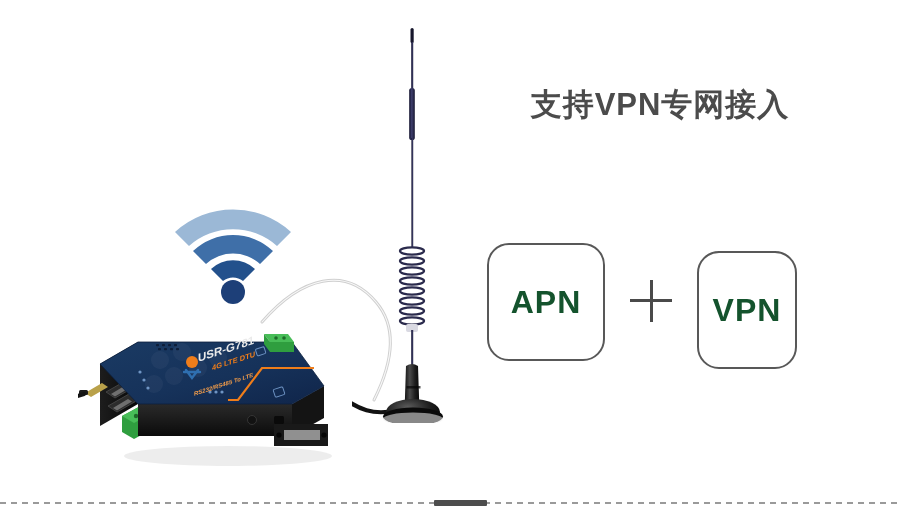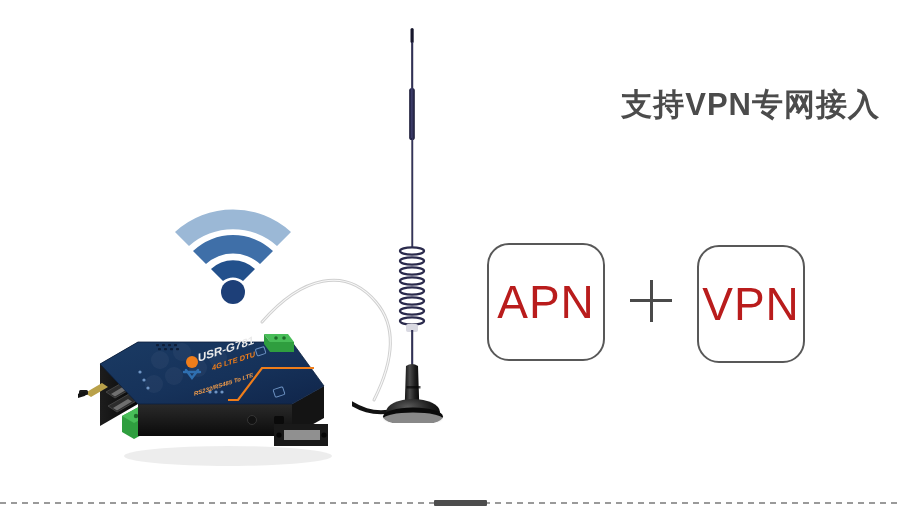--- a/index.html
+++ b/index.html
@@ -17,21 +17,21 @@
     background: #ffffff;
     overflow: hidden;
   }
 
   
   .headline {
     position: absolute;
     left: 440px;
     top: 86px;
     width: 440px;
-    text-align: right;
+    text-align: center;
     font-size: 31px;
     font-weight: bold;
     color: #4b4b4b;
     letter-spacing: 1px;
     line-height: 1.25;
     white-space: nowrap;
   }
   .subline {
     position: absolute;
     left: 440px;
@@ -51,28 +51,28 @@
     position: absolute;
     box-sizing: border-box;
     border: 2.5px solid #585858;
     border-radius: 22px;
     background: #ffffff;
     display: flex;
     align-items: center;
     justify-content: center;
   }
   .badge-text {
-    font-size: 46px;
-    font-weight: normal;
-    color: #b91c1c;
+    font-size: 32px;
+    font-weight: bold;
+    color: #14532d;
     letter-spacing: 1px;
     line-height: 1;
   }
   #badge-apn { left: 487px; top: 243px; width: 118px; height: 118px; }
-  #badge-vpn { left: 697px; top: 245px; width: 108px; height: 118px; }
+  #badge-vpn { left: 697px; top: 251px; width: 100px; height: 118px; }
 
   .plus-sign {
     position: absolute;
     left: 630px;
     top: 280px;
     width: 42px;
     height: 42px;
     color: #4a4a4a;
   }
   .plus-sign::before,

